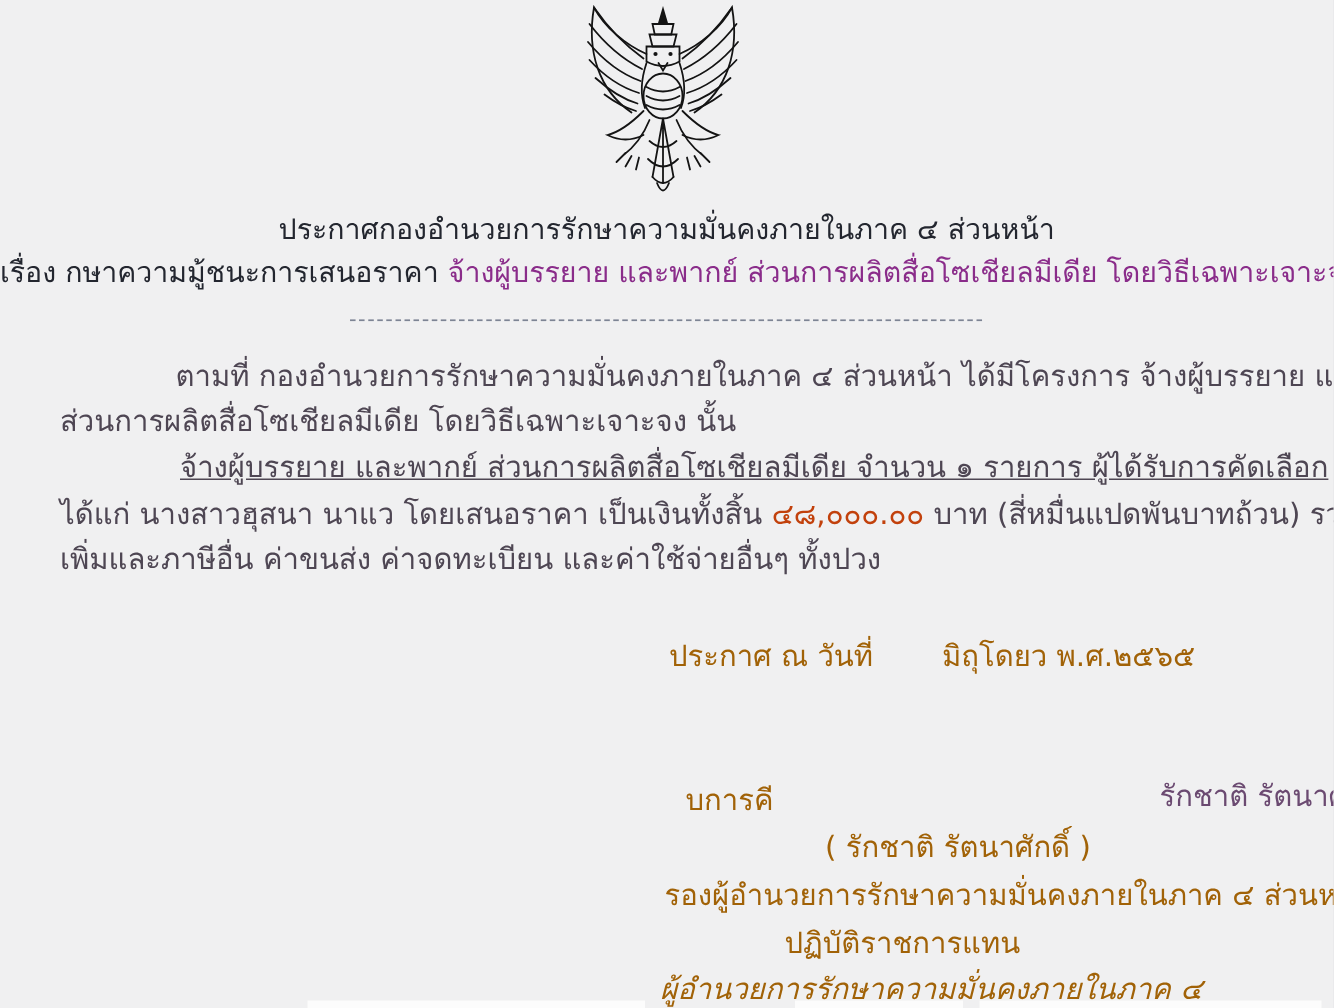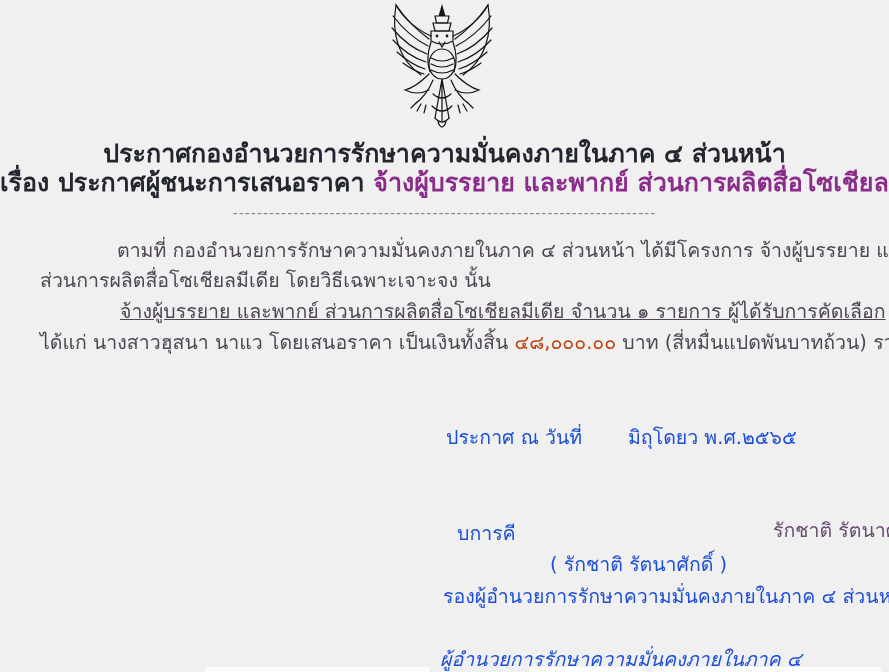--- a/index.html
+++ b/index.html
@@ -10,35 +10,35 @@
   .page{
     position:relative;
     width:889px;height:672px;
     background:#f0f0f1;
     overflow:hidden;
     margin:0 auto;
   }
   .abs{position:absolute;white-space:nowrap;}
   .center{left:0;width:889px;text-align:center;}
   .title-line{
-    font-size:25px;font-weight:700;line-height:27px;
+    font-size:19px;font-weight:400;line-height:27px;
     color:#23262f;letter-spacing:0;
   }
   .hl-purple{color:#8a2c8a;}
   .divider{
     font-size:14px;color:#7d8494;letter-spacing:1px;
     font-weight:400;
   }
   .body-line{
     font-size:19.5px;line-height:27px;color:#4e4653;
     font-weight:400;
   }
   .amount{color:#c2410c;}
   .date-line,.sig-line{
-    font-size:19.5px;color:#1d4ed8;font-weight:400;line-height:27px;
+    font-size:19.5px;color:#a16207;font-weight:400;line-height:27px;
   }
   .signed-name{color:#6b4a71;}
   .emblem{position:absolute;left:383px;top:2px;}
   .edge-bar{
     position:absolute;top:667px;height:5px;
     background:rgba(255,255,255,0.8);
   }
 </style>
 </head>
 <body>
@@ -80,39 +80,41 @@
       <path d="M50 92 Q59 100 68 92"></path>
       <path d="M49 104 Q59 114 69 104"></path>
       <path d="M52 116 Q59 124 66 116"></path>
       <path d="M55 120 Q59 130 63 120"></path>
     </g>
   </svg>
 
   <div class="abs center title-line" style="top:140px;">ประกาศกองอำนวยการรักษาความมั่นคงภายในภาค ๔ ส่วนหน้า</div>
 
   <div class="abs center title-line" style="top:169px;">
-    <span>เรื่อง ประกาศผู้ชนะการเสนอราคา </span><span class="hl-purple">จ้างผู้บรรยาย และพากย์ ส่วนการผลิตสื่อโซเชียลมีเดีย โดยวิธีเฉพาะเจาะจง</span>
+    <span>เรื่อง กษาความมู้ชนะการเสนอราคา </span><span class="hl-purple">จ้างผู้บรรยาย และพากย์ ส่วนการผลิตสื่อโซเชียลมีเดีย โดยวิธีเฉพาะเจาะจง</span>
   </div>
 
   <div class="abs center divider" style="top:205px;">----------------------------------------------------------------------</div>
 
   <div class="abs body-line" style="left:117px;top:237px;">ตามที่ กองอำนวยการรักษาความมั่นคงภายในภาค ๔ ส่วนหน้า ได้มีโครงการ จ้างผู้บรรยาย และพากย์</div>
   <div class="abs body-line" style="left:40px;top:267px;">ส่วนการผลิตสื่อโซเชียลมีเดีย โดยวิธีเฉพาะเจาะจง  นั้น</div>
 
   <div class="abs body-line" style="left:120px;top:298px;text-decoration:underline;">จ้างผู้บรรยาย และพากย์ ส่วนการผลิตสื่อโซเชียลมีเดีย จำนวน ๑ รายการ ผู้ได้รับการคัดเลือก</div>
   <div class="abs body-line" style="left:40px;top:329px;">
     <span>ได้แก่ นางสาวฮุสนา นาแว โดยเสนอราคา เป็นเงินทั้งสิ้น </span><span class="amount">๔๘,๐๐๐.๐๐</span><span> บาท (สี่หมื่นแปดพันบาทถ้วน) รวมภาษีมูลค่า</span>
   </div>
+  <div class="abs body-line" style="left:40px;top:359px;">เพิ่มและภาษีอื่น ค่าขนส่ง ค่าจดทะเบียน และค่าใช้จ่ายอื่นๆ ทั้งปวง</div>
 
   <div class="abs date-line" style="left:446px;top:424px;">ประกาศ ณ วันที่</div>
   <div class="abs date-line" style="left:628px;top:424px;">มิถุโดยว พ.ศ.๒๕๖๕</div>
 
   <div class="abs sig-line" style="left:457px;top:520px;">บการคี</div>
   <div class="abs sig-line signed-name" style="left:737px;top:517px;margin-left:36px;">รักชาติ รัตนาศักดิ์</div>
   <div class="abs sig-line" style="left:550px;top:551px;">( รักชาติ    รัตนาศักดิ์ )</div>
   <div class="abs sig-line" style="left:443px;top:583px;">รองผู้อำนวยการรักษาความมั่นคงภายในภาค ๔ ส่วนหน้า</div>
+  <div class="abs sig-line" style="left:523px;top:615px;">ปฏิบัติราชการแทน</div>
   <div class="abs sig-line" style="left:440px;top:646px;font-style:italic;">ผู้อำนวยการรักษาความมั่นคงภายในภาค ๔</div>
 
   <div class="edge-bar" style="left:205px;width:225px;"></div>
   <div class="edge-bar" style="left:530px;width:112px;"></div>
   <div class="edge-bar" style="left:653px;width:228px;"></div>
 
 </div>
 
 </body></html>

